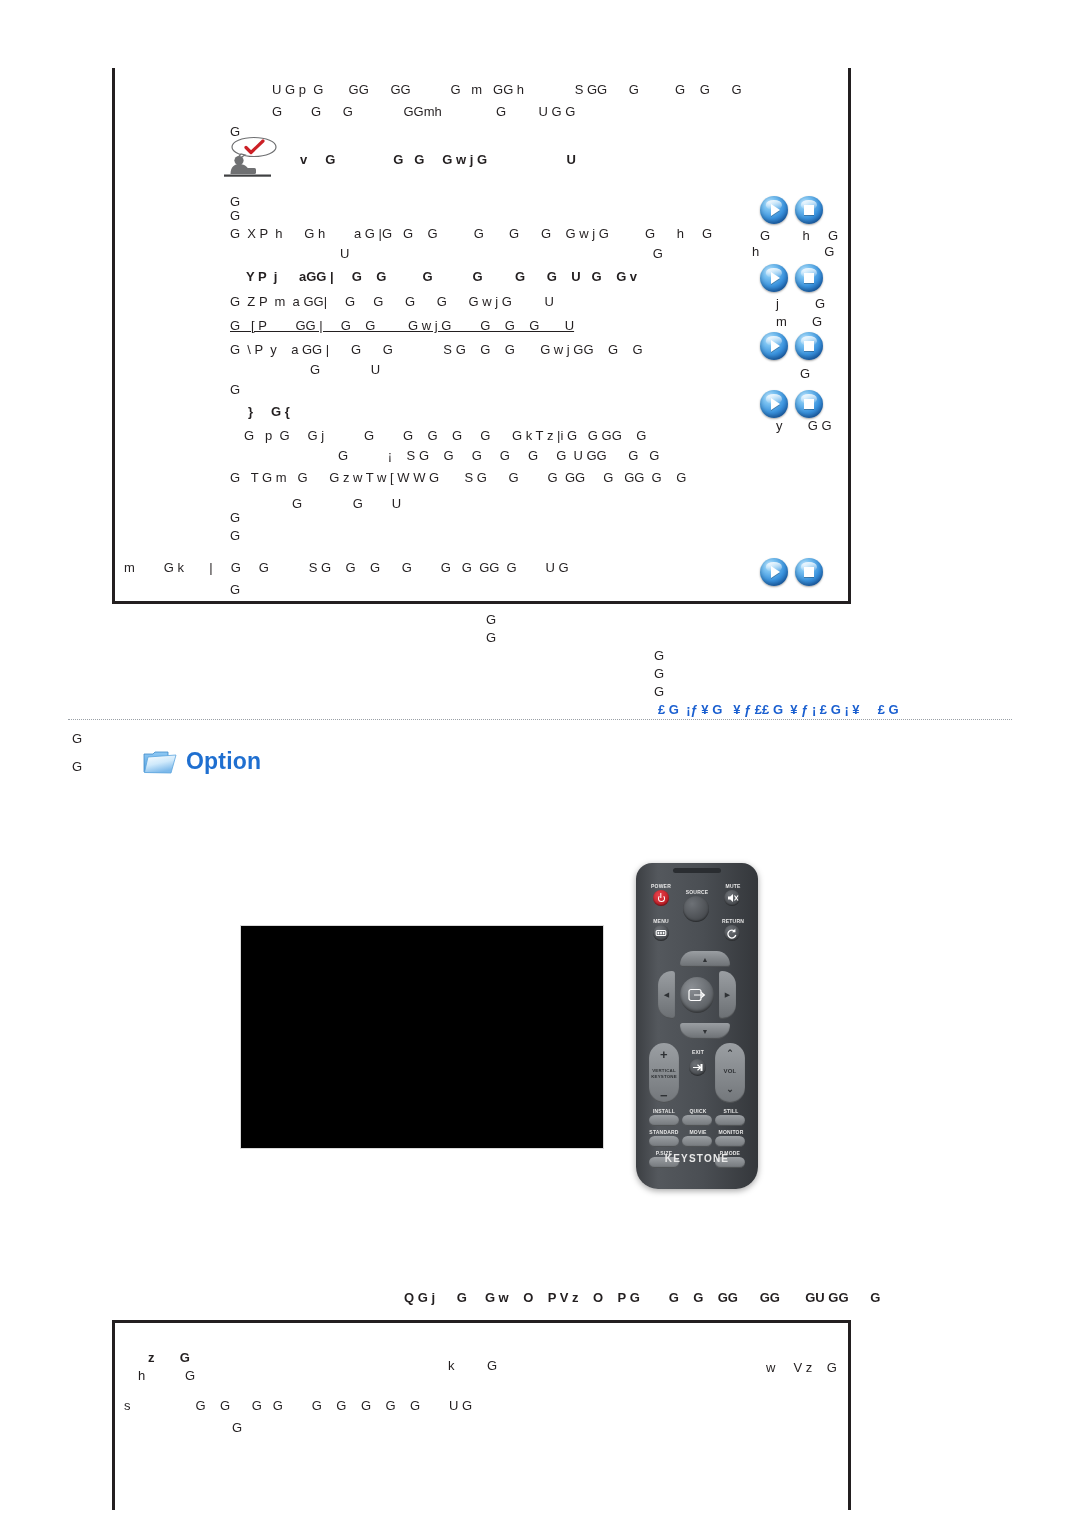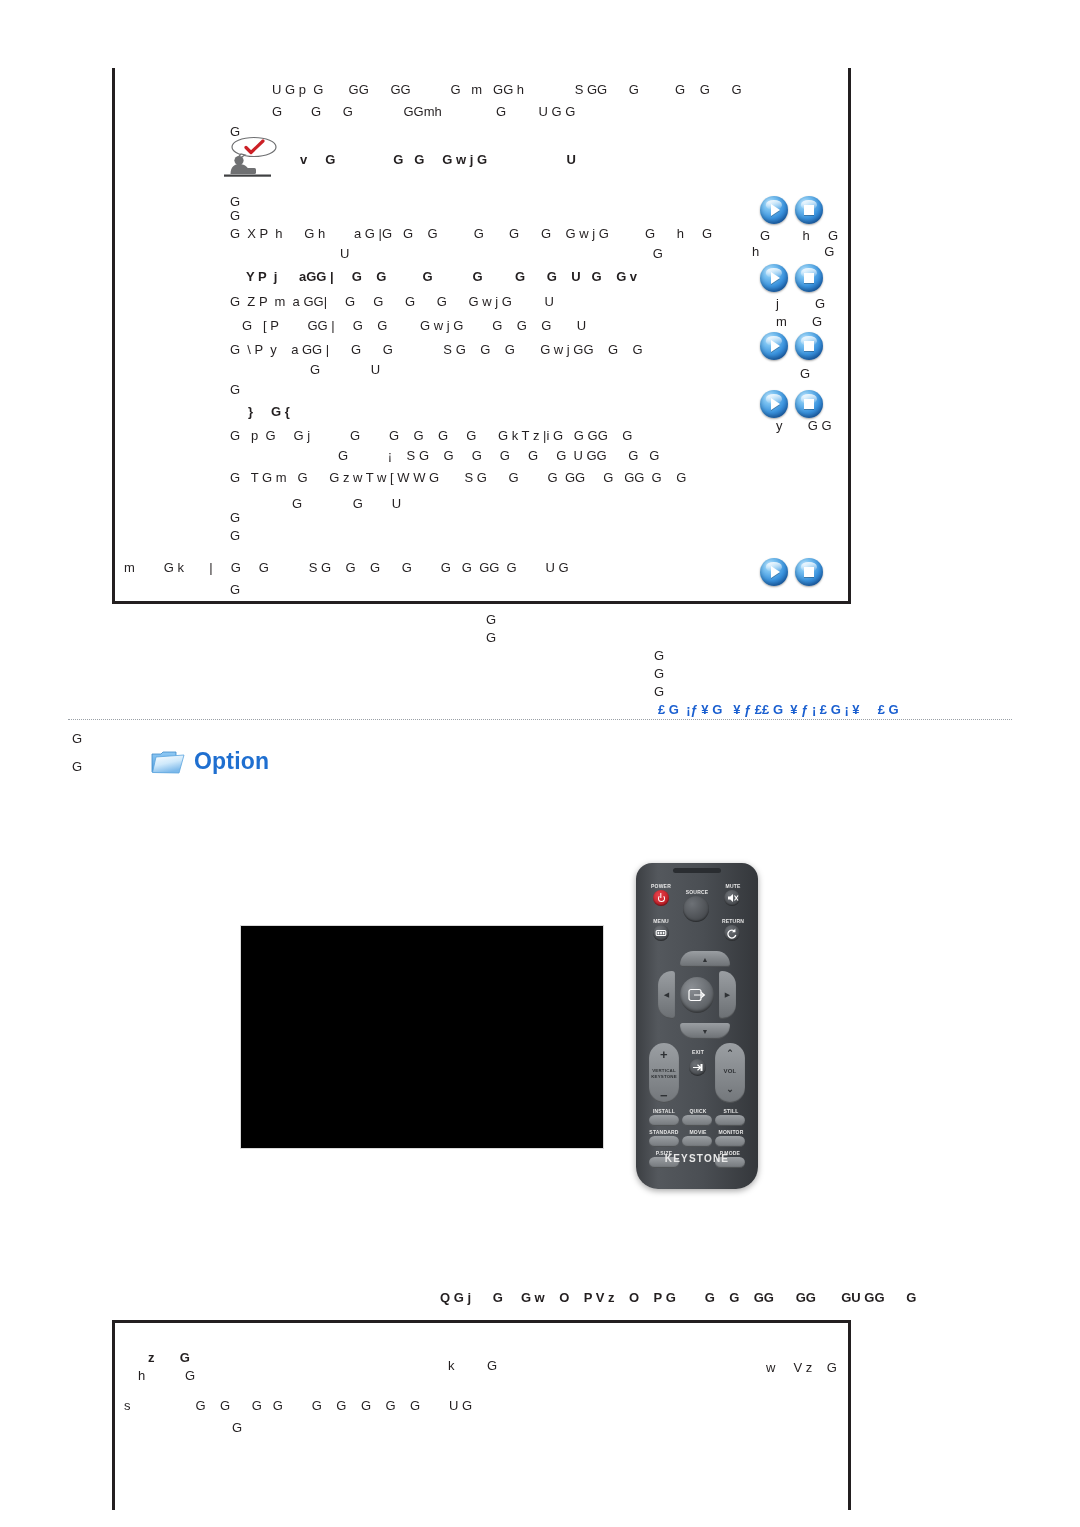--- a/index.html
+++ b/index.html
@@ -75,21 +75,21 @@
     box-shadow:0 1px 0 rgba(0,0,0,.25);
   }
 
   
   #dotted-sep {
     position:absolute; left:68px; top:719px; width:944px; height:0;
     border-top:1px dotted #9aa0a6;
   }
 
   
-  #option-head { position:absolute; left:143px; top:748px; display:flex; align-items:flex-end; gap:9px;margin-left:8px; }
+  #option-head { position:absolute; left:143px; top:748px; display:flex; align-items:flex-end; gap:9px; }
   #option-head .folder { width:34px; height:27px; position:relative; }
   #option-head .label {
     font-size:23px; font-weight:bold; color:#1f6fd0;
     font-family:"Liberation Sans", sans-serif;
     letter-spacing:.2px;
   }
 
   
   #screen-box {
     position:absolute; left:240px; top:925px;
@@ -199,26 +199,26 @@
       <div class="gl" style="left: 272px; top: 82px;">U G p  G       GG      GG           G   m   GG h              S GG      G          G    G      G</div>
       <div class="gl" style="left: 272px; top: 104px;">G        G      G              GGmh               G         U G G</div>
       <div class="gl" style="left: 230px; top: 124px;">G</div>
       <div class="gl b" style="left: 300px; top: 152px; text-align: center;">v     G                G   G     G w j G                      U</div>
       <div class="gl" style="left: 230px; top: 194px;">G</div>
       <div class="gl" style="left: 230px; top: 208px;">G</div>
       <div class="gl" style="left: 230px; top: 226px;">G  X P  h      G h        a G |G   G    G          G       G      G    G w j G          G      h     G</div>
       <div class="gl" style="left: 340px; top: 246px;">U                                                                                    G</div>
       <div class="gl b" style="left: 246px; top: 269px;">Y P  j      aGG |     G    G          G           G         G      G    U   G    G v</div>
       <div class="gl" style="left: 230px; top: 294px; text-align: right;">G  Z P  m  a GG|     G     G      G      G      G w j G         U</div>
-      <div class="gl" style="left: 242px; top: 318px;">G   [ P        GG |     G    G         G w j G        G    G    G       U</div>
+      <div class="gl" style="left: 230px; top: 318px; text-decoration: underline;">G   [ P        GG |     G    G         G w j G        G    G    G       U</div>
       <div class="gl" style="left: 230px; top: 342px;">G  \ P  y    a GG |      G      G              S G    G    G       G w j GG    G    G</div>
       <div class="gl" style="left: 310px; top: 362px;">G              U</div>
       <div class="gl" style="left: 230px; top: 382px;">G</div>
       <div class="gl b" style="left: 248px; top: 404px;">}     G {</div>
-      <div class="gl" style="left: 230px; top: 428px;">G   p  G     G j           G        G    G    G     G      G k T z |i G   G GG    G</div>
+      <div class="gl" style="left: 244px; top: 428px;">G   p  G     G j           G        G    G    G     G      G k T z |i G   G GG    G</div>
       <div class="gl" style="left: 338px; top: 448px;">G           ¡    S G    G     G     G     G     G  U GG      G   G</div>
       <div class="gl" style="left: 230px; top: 470px;">G   T G m   G      G z w T w [ W W G       S G      G        G  GG     G   GG  G    G</div>
       <div class="gl" style="left: 292px; top: 496px;">G              G        U</div>
       <div class="gl" style="left: 230px; top: 510px;">G</div>
       <div class="gl" style="left: 230px; top: 528px;">G</div>
       <div class="gl" style="left: 124px; top: 560px;">m        G k       |     G     G           S G    G    G      G        G   G  GG  G        U G</div>
       <div class="gl" style="left: 230px; top: 582px;">G</div>
     </div>
 
   <div id="spheres">
@@ -418,21 +418,21 @@
       <div class="rlabel" style="left:13px; top:287px; width:30px;">P.SIZE</div>
       <div class="rbtn-pill" style="left:13px; top:294px; width:30px; height:11px;"></div>
 
       <div class="rlabel" style="left:79px; top:287px; width:30px;">P.MODE</div>
       <div class="rbtn-pill" style="left:79px; top:294px; width:30px; height:11px;"></div>
 
       <div id="samsung-logo">KEYSTONE</div>
     </div>
   </div>
 
-  <div class="gl b" id="bottom-header" style="left: 404px; top: 1290px; margin-left: 36px;">Q G j      G     G w    O    P V z    O    P G        G    G    GG      GG       GU GG      G</div>
+  <div class="gl b" id="bottom-header" style="left: 404px; top: 1290px;">Q G j      G     G w    O    P V z    O    P G        G    G    GG      GG       GU GG      G</div>
   <div id="bottom-box"></div>
   <div id="bottom-lines">
       <div class="gl" style="left: 148px; top: 1350px; font-weight: bold;">z       G</div>
       <div class="gl" style="left: 138px; top: 1368px;">h           G</div>
       <div class="gl" style="left: 448px; top: 1358px;">k         G</div>
       <div class="gl" style="left: 766px; top: 1360px;">w     V z    G</div>
       <div class="gl" style="left: 124px; top: 1398px;">s                  G    G      G   G        G    G    G    G    G        U G</div>
       <div class="gl" style="left: 232px; top: 1420px;">G</div>
     </div>
 

